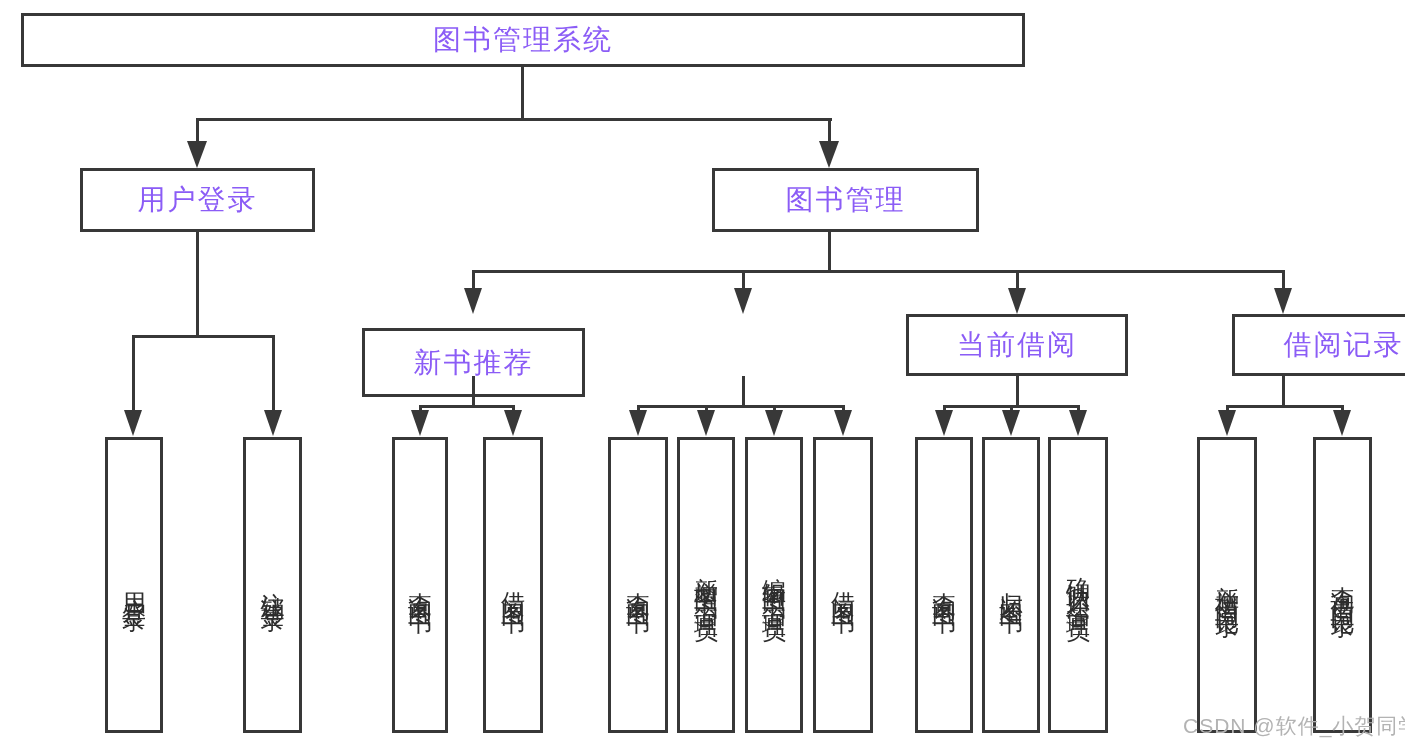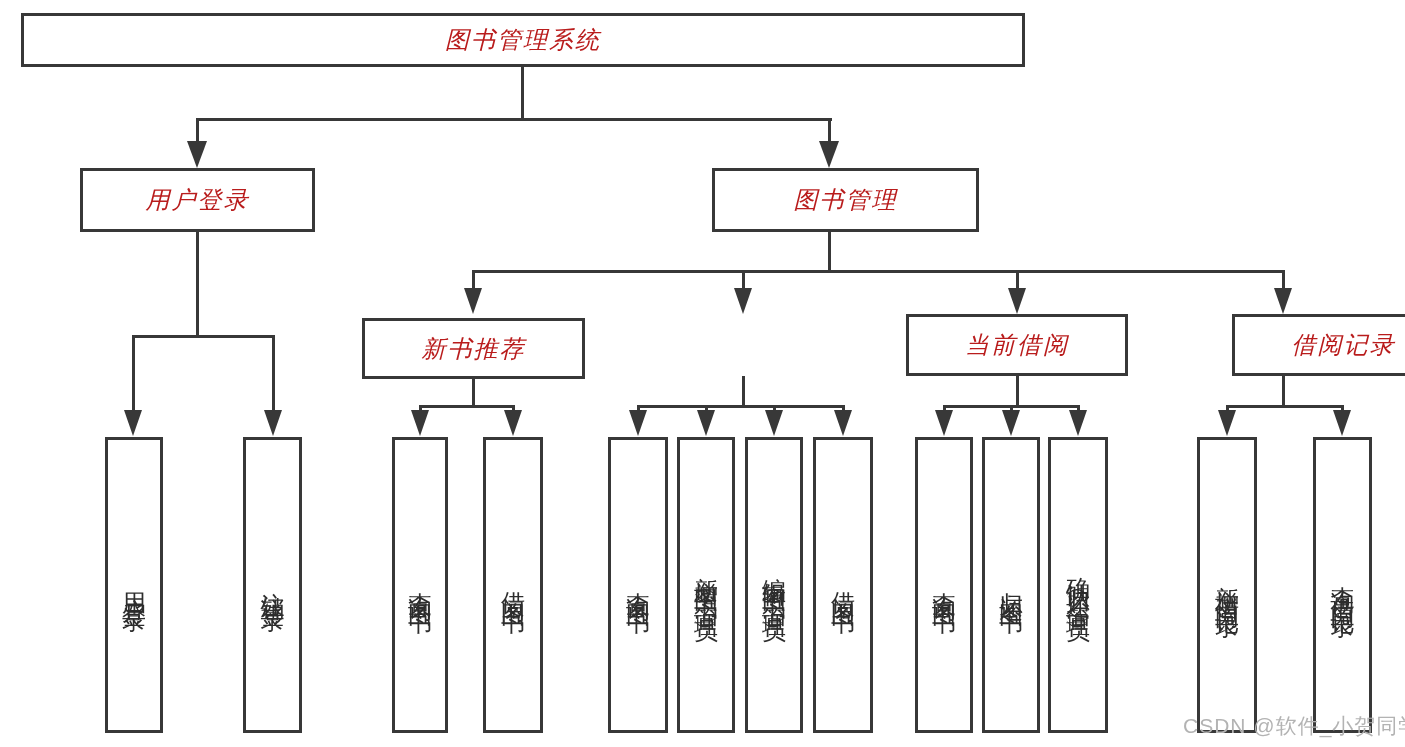--- a/index.html
+++ b/index.html
@@ -4,21 +4,21 @@
 <style>
   html,body{margin:0;padding:0;background:#ffffff;}
   .stage{
     position:relative;width:1405px;height:747px;background:#ffffff;overflow:hidden;
     font-family:"Liberation Sans","DejaVu Sans",sans-serif;color:#2d2d2d;
   }
   .box{
     position:absolute;box-sizing:border-box;border:3px solid #383838;background:#ffffff;
     display:flex;align-items:center;justify-content:center;
   }
-  .box .lbl{font-size:24px;letter-spacing:2px;color:#b91c1c;white-space:nowrap;font-style:italic;}
+  .box .lbl{font-size:28px;letter-spacing:2px;color:#8b5cf6;white-space:nowrap;}
   .leaf{align-items:center;justify-content:center;}
   .leaf .vlbl{
     writing-mode:vertical-rl;text-orientation:mixed;
     font-size:24px;letter-spacing:6px;line-height:1;color:#2d2d2d;white-space:nowrap;
   }
   .vline,.hline{position:absolute;background:#383838;}
   .vline{width:3px;}
   .hline{height:3px;}
   .arrowhead{
     position:absolute;width:0;height:0;
@@ -43,21 +43,21 @@
   </div>
 
   <div class="box" style="left:80px;top:168px;width:235px;height:64px;">
     <span class="lbl">用户登录</span>
   </div>
 
   <div class="box" style="left:712px;top:168px;width:267px;height:64px;">
     <span class="lbl">图书管理</span>
   </div>
 
-  <div class="box" style="left:362px;top:318px;width:223px;height:61px;">
+  <div class="box" style="left:362px;top:328px;width:223px;height:69px;">
     <span class="lbl">新书推荐</span>
   </div>
 
 
   <div class="box" style="left:906px;top:314px;width:222px;height:62px;">
     <span class="lbl">当前借阅</span>
   </div>
 
   <div class="box" style="left:1232px;top:314px;width:223px;height:62px;">
     <span class="lbl">借阅记录</span>

